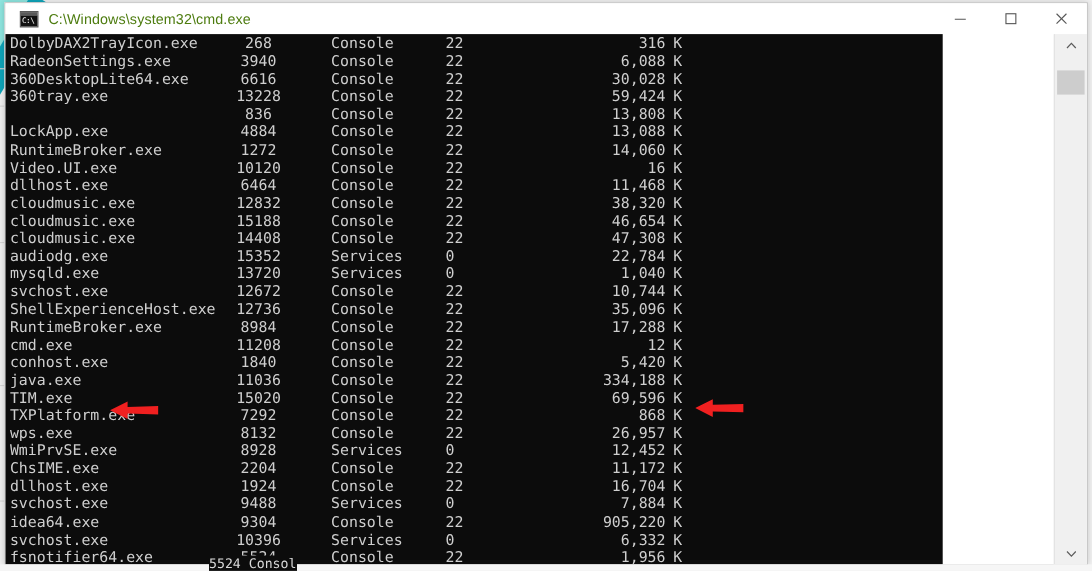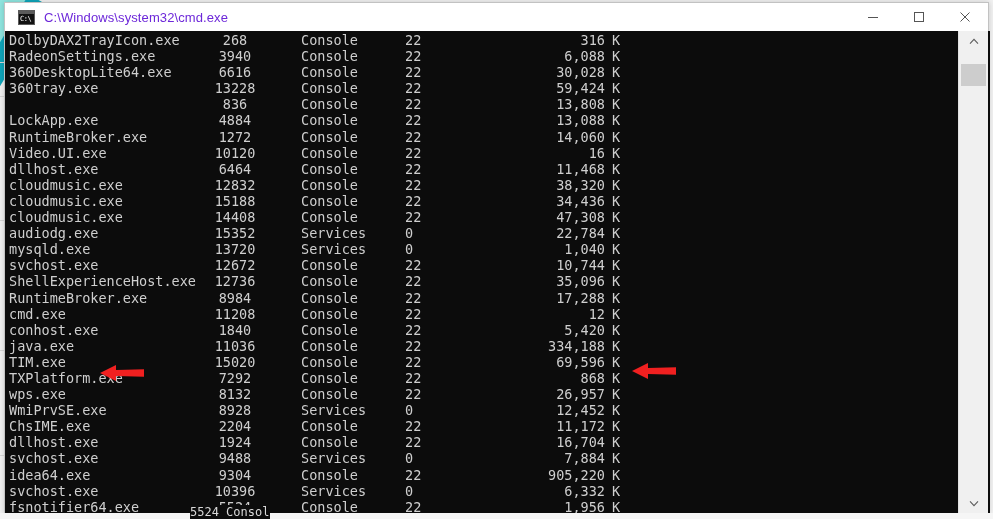--- a/index.html
+++ b/index.html
@@ -86,21 +86,21 @@
     font-family: "DejaVu Sans Mono", monospace;
     font-size: 7px;
     line-height: 10px;
     padding-left: 1px;
     letter-spacing: -0.5px;
     overflow: hidden;
   }
   #title-text {
     font-family: "Liberation Sans", sans-serif;
     font-size: 13px;
-    color: #6d28d9;
+    color: #4d7c0f;
     white-space: nowrap;
     letter-spacing: 0.1px;
   }
   #win-controls {
     position: absolute;
     right: 0; top: 0;
     height: 28px;
     display: flex;
   }
   .winbtn {
@@ -110,21 +110,21 @@
     align-items: center;
     justify-content: center;
   }
   .winbtn svg { display: block; }
 
   
   #console-area {
     position: absolute;
     left: 0;
     top: 28px;
-    width: 985px;
+    width: 852px;
     height: 482px;
     background: #0c0c0c;
     overflow: hidden;
   }
   #console-text {
     position: absolute;
     left: 0;
     top: 0;
     width: 955px;
     height: 482px;
@@ -264,21 +264,21 @@
         <div class="prow"><span class="c-name">DolbyDAX2TrayIcon.exe</span><span class="c-pid">268</span><span class="c-sess">Console</span><span class="c-num">22</span><span class="c-mem">316</span><span class="c-k">K</span></div>
         <div class="prow"><span class="c-name">RadeonSettings.exe</span><span class="c-pid">3940</span><span class="c-sess">Console</span><span class="c-num">22</span><span class="c-mem">6,088</span><span class="c-k">K</span></div>
         <div class="prow"><span class="c-name">360DesktopLite64.exe</span><span class="c-pid">6616</span><span class="c-sess">Console</span><span class="c-num">22</span><span class="c-mem">30,028</span><span class="c-k">K</span></div>
         <div class="prow"><span class="c-name">360tray.exe</span><span class="c-pid">13228</span><span class="c-sess">Console</span><span class="c-num">22</span><span class="c-mem">59,424</span><span class="c-k">K</span></div>
         <div class="prow"><span class="c-pid">836</span><span class="c-sess">Console</span><span class="c-num">22</span><span class="c-mem">13,808</span><span class="c-k">K</span></div>
         <div class="prow"><span class="c-name">LockApp.exe</span><span class="c-pid">4884</span><span class="c-sess">Console</span><span class="c-num">22</span><span class="c-mem">13,088</span><span class="c-k">K</span></div>
         <div class="prow"><span class="c-name">RuntimeBroker.exe</span><span class="c-pid">1272</span><span class="c-sess">Console</span><span class="c-num">22</span><span class="c-mem">14,060</span><span class="c-k">K</span></div>
         <div class="prow"><span class="c-name">Video.UI.exe</span><span class="c-pid">10120</span><span class="c-sess">Console</span><span class="c-num">22</span><span class="c-mem">16</span><span class="c-k">K</span></div>
         <div class="prow"><span class="c-name">dllhost.exe</span><span class="c-pid">6464</span><span class="c-sess">Console</span><span class="c-num">22</span><span class="c-mem">11,468</span><span class="c-k">K</span></div>
         <div class="prow"><span class="c-name">cloudmusic.exe</span><span class="c-pid">12832</span><span class="c-sess">Console</span><span class="c-num">22</span><span class="c-mem">38,320</span><span class="c-k">K</span></div>
-        <div class="prow"><span class="c-name">cloudmusic.exe</span><span class="c-pid">15188</span><span class="c-sess">Console</span><span class="c-num">22</span><span class="c-mem">34,436</span><span class="c-k">K</span></div>
+        <div class="prow"><span class="c-name">cloudmusic.exe</span><span class="c-pid">15188</span><span class="c-sess">Console</span><span class="c-num">22</span><span class="c-mem">46,654</span><span class="c-k">K</span></div>
         <div class="prow"><span class="c-name">cloudmusic.exe</span><span class="c-pid">14408</span><span class="c-sess">Console</span><span class="c-num">22</span><span class="c-mem">47,308</span><span class="c-k">K</span></div>
         <div class="prow"><span class="c-name">audiodg.exe</span><span class="c-pid">15352</span><span class="c-sess">Services</span><span class="c-num">0</span><span class="c-mem">22,784</span><span class="c-k">K</span></div>
         <div class="prow"><span class="c-name">mysqld.exe</span><span class="c-pid">13720</span><span class="c-sess">Services</span><span class="c-num">0</span><span class="c-mem">1,040</span><span class="c-k">K</span></div>
         <div class="prow"><span class="c-name">svchost.exe</span><span class="c-pid">12672</span><span class="c-sess">Console</span><span class="c-num">22</span><span class="c-mem">10,744</span><span class="c-k">K</span></div>
         <div class="prow"><span class="c-name">ShellExperienceHost.exe</span><span class="c-pid">12736</span><span class="c-sess">Console</span><span class="c-num">22</span><span class="c-mem">35,096</span><span class="c-k">K</span></div>
         <div class="prow"><span class="c-name">RuntimeBroker.exe</span><span class="c-pid">8984</span><span class="c-sess">Console</span><span class="c-num">22</span><span class="c-mem">17,288</span><span class="c-k">K</span></div>
         <div class="prow"><span class="c-name">cmd.exe</span><span class="c-pid">11208</span><span class="c-sess">Console</span><span class="c-num">22</span><span class="c-mem">12</span><span class="c-k">K</span></div>
         <div class="prow"><span class="c-name">conhost.exe</span><span class="c-pid">1840</span><span class="c-sess">Console</span><span class="c-num">22</span><span class="c-mem">5,420</span><span class="c-k">K</span></div>
         <div class="prow"><span class="c-name">java.exe</span><span class="c-pid">11036</span><span class="c-sess">Console</span><span class="c-num">22</span><span class="c-mem">334,188</span><span class="c-k">K</span></div>
         <div class="prow"><span class="c-name">TIM.exe</span><span class="c-pid">15020</span><span class="c-sess">Console</span><span class="c-num">22</span><span class="c-mem">69,596</span><span class="c-k">K</span></div>

